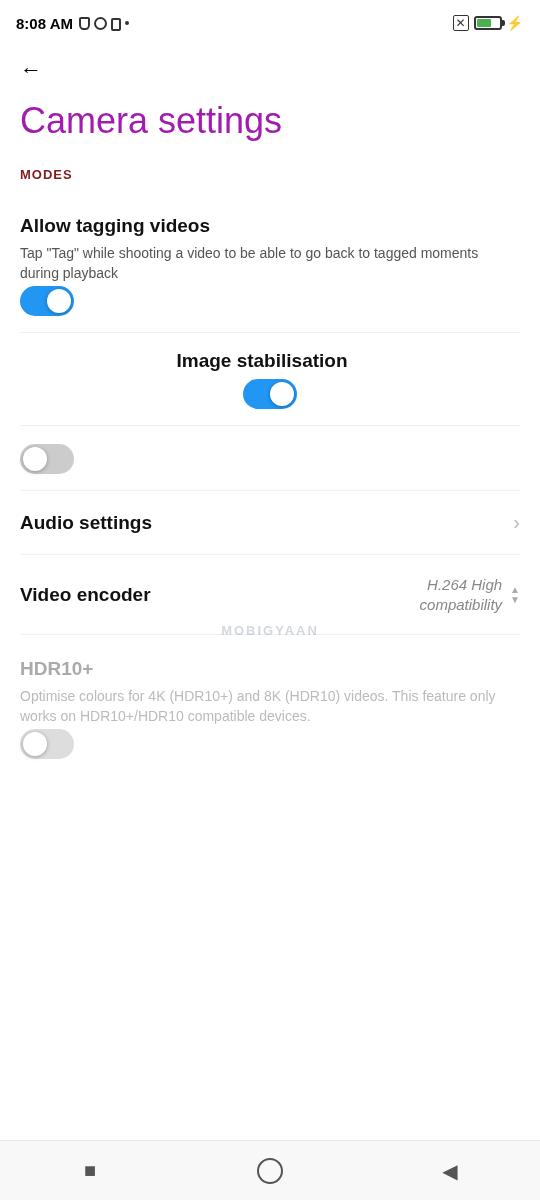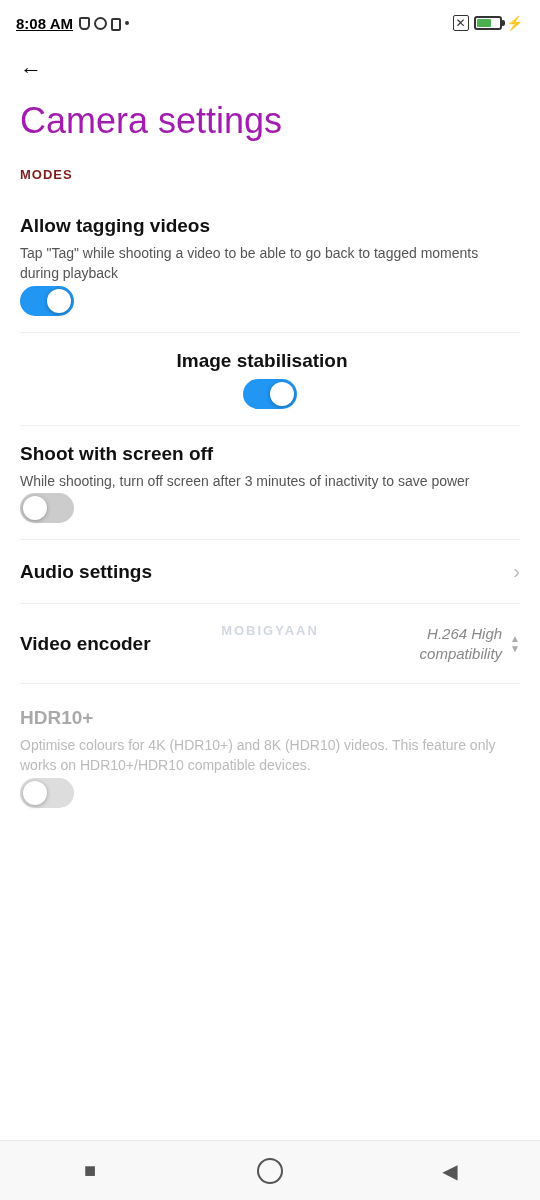--- a/index.html
+++ b/index.html
@@ -23,21 +23,20 @@
       height: 44px;
     }
 
     .status-left {
       display: flex;
       align-items: center;
       gap: 6px;
       font-size: 15px;
       font-weight: 600;
       color: #000;
-      text-decoration: underline;
     }
 
     .status-icons {
       display: flex;
       align-items: center;
       gap: 4px;
     }
 
     .status-right {
       display: flex;
@@ -331,24 +330,20 @@
     <div class="toggle">
       <div class="toggle-track on">
         <div class="toggle-thumb"></div>
       </div>
     </div>
   </div>
 
   <div class="divider"></div>
 
   <div class="settings-item">
-    <div class="settings-item-text">
-      <div class="settings-item-title">Shoot with screen off</div>
-      <div class="settings-item-desc">While shooting, turn off screen after 3 minutes of inactivity to save power</div>
-    </div>
     <div class="toggle">
       <div class="toggle-track off">
         <div class="toggle-thumb"></div>
       </div>
     </div>
   </div>
 
   <div class="divider"></div>
 
   <div class="settings-row">

